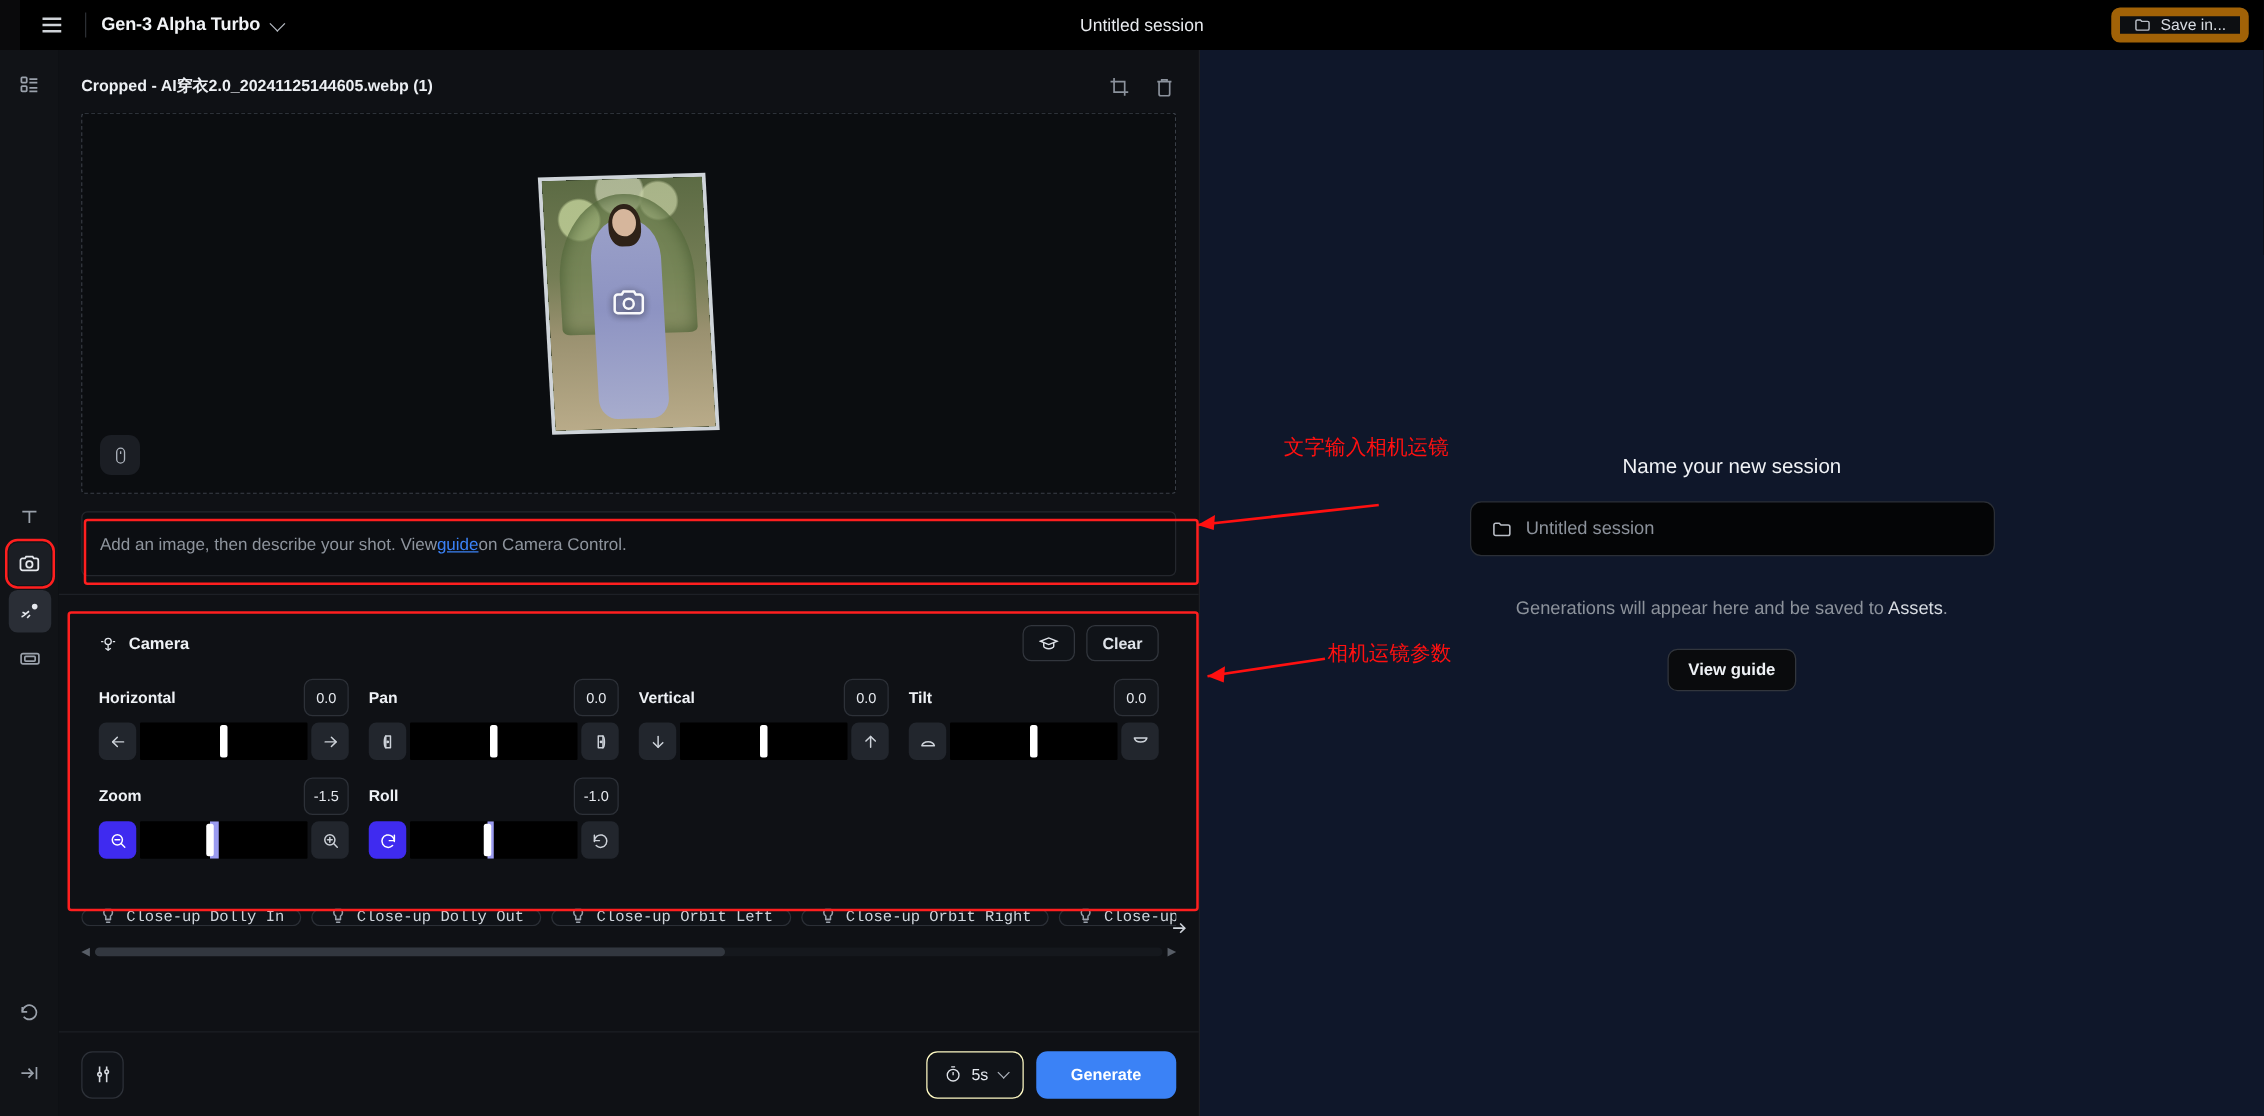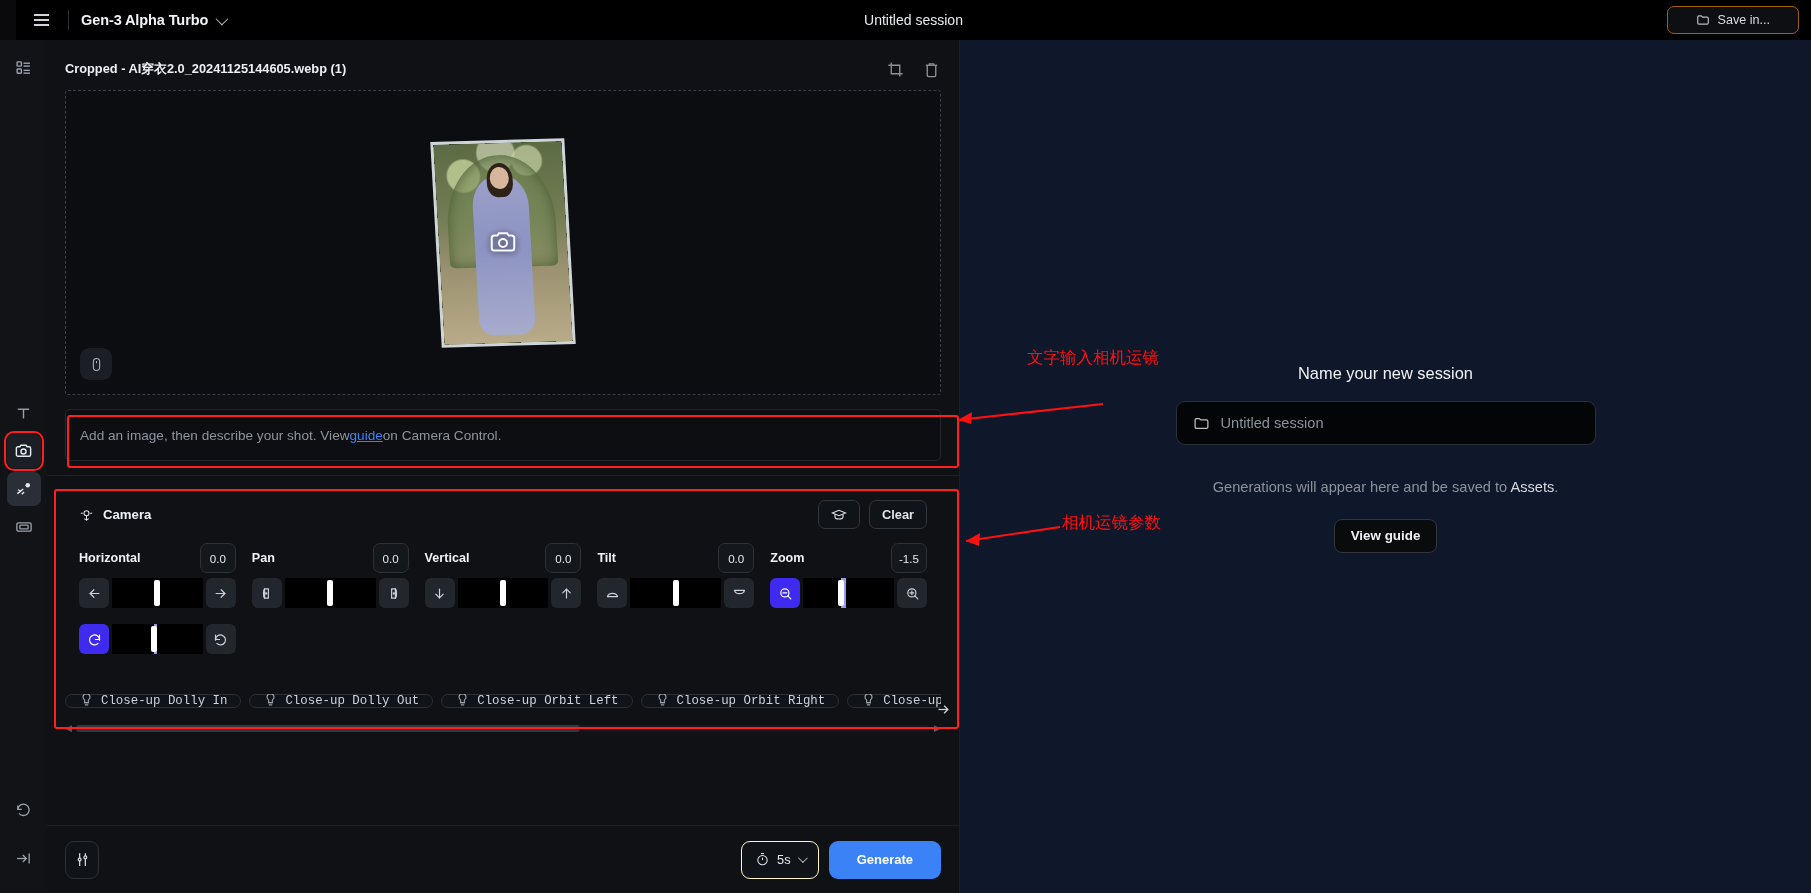--- a/index.html
+++ b/index.html
@@ -26,21 +26,21 @@
   .hamburger span:before { top:-5px; } .hamburger span:after { top:5px; }
   .tb-divider { width:1px; height:20px; background:#2b2e33; margin:0 12px; }
   .model-name { font-size:14.5px; font-weight:700; color:#f2f4f7; letter-spacing:-0.1px; }
   .chev { margin-left:8px; width:9px; height:9px; border-right:1.5px solid #b9bec6; border-bottom:1.5px solid #b9bec6; transform:rotate(45deg) translateY(-2px); }
   .session-title {
     position:absolute; left:50%; transform:translateX(-50%);
     font-size:14px; color:#e9ebef; font-weight:400;
   }
   .save-in {
     position:absolute; right:12px; top:6px;
-    height:28px; padding:0 28px; border:1px solid #a16207; border-radius:7px;
+    height:28px; padding:0 11px; border:7px solid #a16207; border-radius:7px;
     display:flex; align-items:center; gap:7px; font-size:12.6px; color:#d7dbe1;
     background:#0d0f12; cursor:pointer;
   }
 
   
   .body-row { flex:1; display:flex; min-height:0; }
 
   
   .rail {
     width:47px; flex:0 0 47px; background:#111317;
@@ -146,21 +146,21 @@
   .cam-head { display:flex; align-items:center; justify-content:space-between; margin-bottom:16px; }
   .cam-head-left { display:flex; align-items:flex-start; gap:9px; }
   .cam-head-title { font-size:13.2px; font-weight:700; color:#eef1f5; }
   .cam-head-right { display:flex; gap:9px; }
   .ghost-btn {
     height:29px; min-width:38px; padding:0 12px; border:1px solid #32363d; border-radius:7px;
     background:#101318; color:#dfe3e9; font-size:12.8px; font-weight:700;
     display:flex; align-items:center; justify-content:center; cursor:pointer;
   }
 
-  .slider-grid { display:grid; grid-template-columns:1fr 1fr 1fr 1fr 1fr; column-gap:12px; row-gap:8px;gap:16px; }
+  .slider-grid { display:grid; grid-template-columns:1fr 1fr 1fr 1fr; column-gap:12px; row-gap:8px;gap:16px; }
   .ctrl { }
   .ctrl-top { display:flex; align-items:center; justify-content:space-between; height:26px; margin-bottom:7px;}
   .ctrl-label { font-size:12.6px; font-weight:700; color:#eef1f5; }
   .ctrl-val {
     min-width:36px; height:30px; padding:0 6px; border:1px solid #2d3138; border-radius:7px;
     background:#14171c; font-size:11.6px; color:#e6e9ee; display:flex; align-items:center; justify-content:center;
   }
   .ctrl-row { display:flex; align-items:stretch; gap:3px; height:30px; }
   .sq-btn {
     width:30px; flex:0 0 30px; border-radius:6px; background:#22262d; color:#cdd2d9;
@@ -509,20 +509,24 @@
                     <svg width="15" height="15" viewBox="0 0 24 24" fill="none" stroke="currentColor" stroke-width="1.9" stroke-linecap="round" stroke-linejoin="round">
                       <circle cx="11" cy="11" r="6.5"></circle>
                       <line x1="15.8" y1="15.8" x2="20.5" y2="20.5"></line>
                       <line x1="8" y1="11" x2="14" y2="11"></line>
                       <line x1="11" y1="8" x2="11" y2="14"></line>
                     </svg>
                   </div>
     </div>
               </div>
               <div class="ctrl">
+    <div class="ctrl-top">
+      <span class="ctrl-label">Roll</span>
+      <span class="ctrl-val">-1.0</span>
+    </div>
     <div class="ctrl-row">
       <div class="sq-btn on">
                     <svg width="15" height="15" viewBox="0 0 24 24" fill="none" stroke="currentColor" stroke-width="1.9" stroke-linecap="round" stroke-linejoin="round">
                       <path d="M20 13a8 8 0 1 0-2.3 5.3"></path>
                       <polyline points="20,5 20,12 13.5,12"></polyline>
                     </svg>
                   </div>
       <div class="track">
         <div class="fill" style="left:46%;width:4%"></div>
         <div class="thumb" style="left:calc(46% - 3px)"></div>

